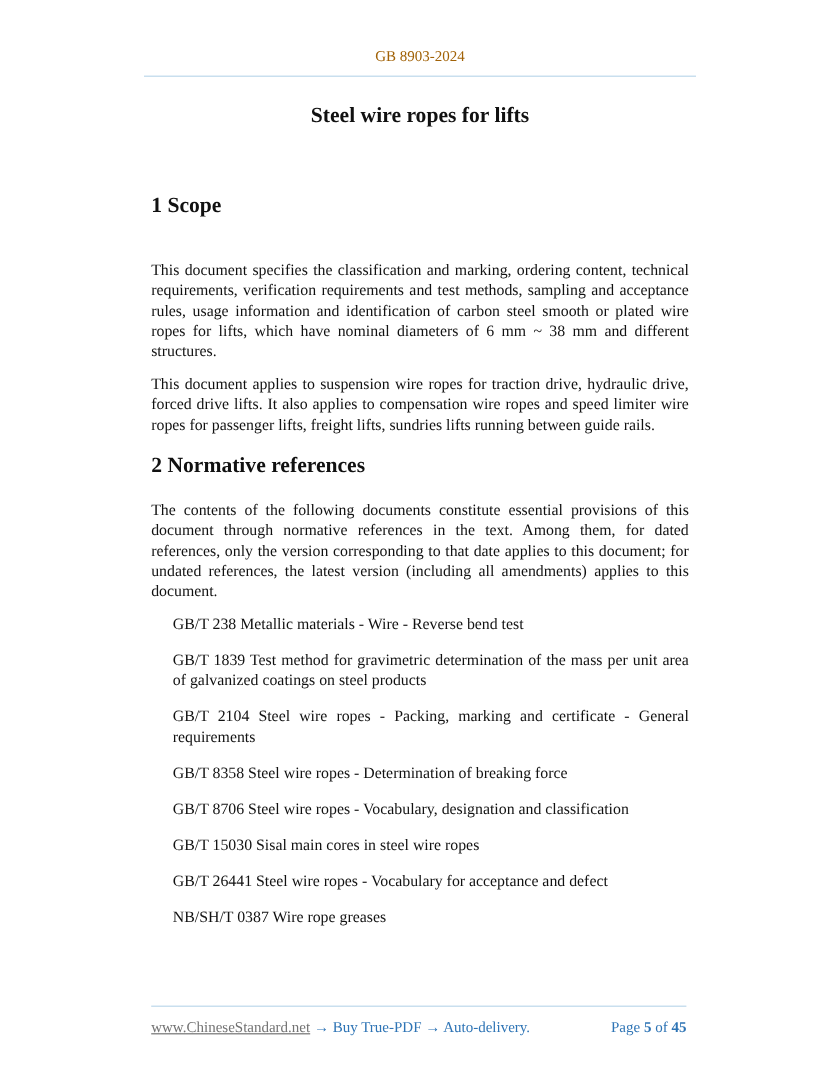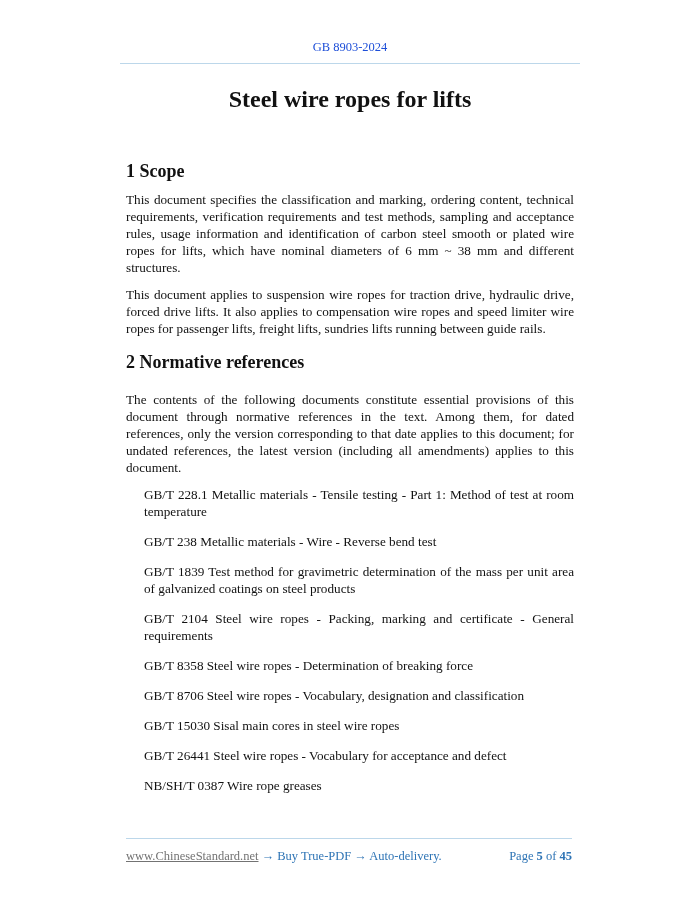--- a/index.html
+++ b/index.html
@@ -1,25 +1,25 @@
 <!DOCTYPE html>
 <html><head>
 <meta charset="utf-8">
 <style>
   html, body { margin: 0; padding: 0; background: #ffffff; }
   body { width: 700px; height: 906px; position: relative; overflow: hidden;
          font-family: "Liberation Serif", serif; color: #111; }
   .header { position: absolute; top: 40px; left: 0; width: 700px; text-align: center;
-            font-size: 12.5px; color: #1d4ed8; }
+            font-size: 12.5px; color: #a16207; }
   .header-rule { position: absolute; top: 63px; left: 120px; width: 460px; height: 1px; background: #bcd7ea; }
   .title { position: absolute; top: 86px; left: 0; width: 700px; text-align: center;
-           font-size: 24px; font-weight: bold; }
+           font-size: 18px; font-weight: bold; }
   .content { position: absolute; top: 160px; left: 126px; width: 448px; font-size: 13.2px; line-height: 17px; }
   h2 { font-size: 18px; font-weight: bold; margin: 0; line-height: 22px; }
-  .h-scope { margin-bottom: 9px; }
+  .h-scope { margin-bottom: 34px; }
   .h-refs { margin-top: 14px; margin-bottom: 18px; }
   p { margin: 0 0 10px 0; text-align: justify; }
   .ref { margin: 0 0 13px 18px; text-align: justify; }
   .footer-rule { position: absolute; top: 838px; left: 126px; width: 446px; height: 1px; background: #bcd7ea; }
   .footer { position: absolute; top: 849px; left: 126px; width: 446px; font-size: 12.5px; color: #2e74b5; }
   .footer a { color: #737373; text-decoration: underline; }
   .footer .page { position: absolute; right: 0; top: 0; }
   .footer .page b { font-weight: bold; }
 </style>
 </head>
@@ -31,21 +31,20 @@
 <div class="title">Steel wire ropes for lifts</div>
 
 <div class="content">
   <h2 class="h-scope">1 Scope</h2>
   <p>This document specifies the classification and marking, ordering content, technical requirements, verification requirements and test methods, sampling and acceptance rules, usage information and identification of carbon steel smooth or plated wire ropes for lifts, which have nominal diameters of 6 mm ~ 38 mm and different structures.</p>
   <p>This document applies to suspension wire ropes for traction drive, hydraulic drive, forced drive lifts. It also applies to compensation wire ropes and speed limiter wire ropes for passenger lifts, freight lifts, sundries lifts running between guide rails.</p>
 
   <h2 class="h-refs">2 Normative references</h2>
   <p>The contents of the following documents constitute essential provisions of this document through normative references in the text. Among them, for dated references, only the version corresponding to that date applies to this document; for undated references, the latest version (including all amendments) applies to this document.</p>
 
-  <div class="ref">GB/T 228.1 Metallic materials - Tensile testing - Part 1: Method of test at room temperature</div>
   <div class="ref">GB/T 238 Metallic materials - Wire - Reverse bend test</div>
   <div class="ref">GB/T 1839 Test method for gravimetric determination of the mass per unit area of galvanized coatings on steel products</div>
   <div class="ref">GB/T 2104 Steel wire ropes - Packing, marking and certificate - General requirements</div>
   <div class="ref">GB/T 8358 Steel wire ropes - Determination of breaking force</div>
   <div class="ref">GB/T 8706 Steel wire ropes - Vocabulary, designation and classification</div>
   <div class="ref">GB/T 15030 Sisal main cores in steel wire ropes</div>
   <div class="ref">GB/T 26441 Steel wire ropes - Vocabulary for acceptance and defect</div>
   <div class="ref">NB/SH/T 0387 Wire rope greases</div>
 </div>
 

